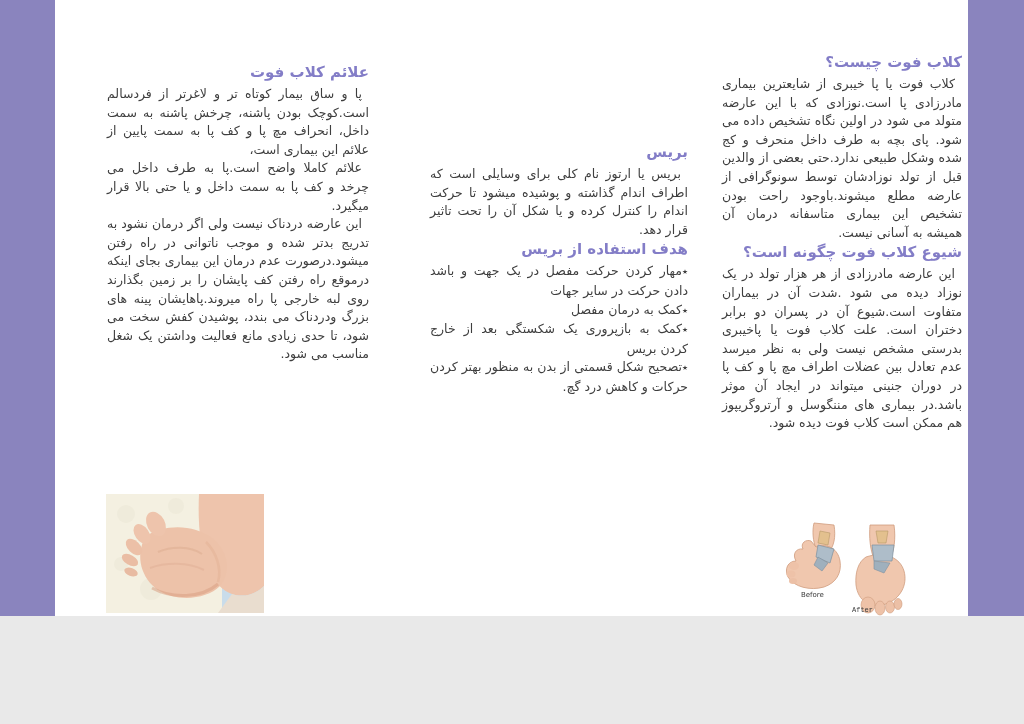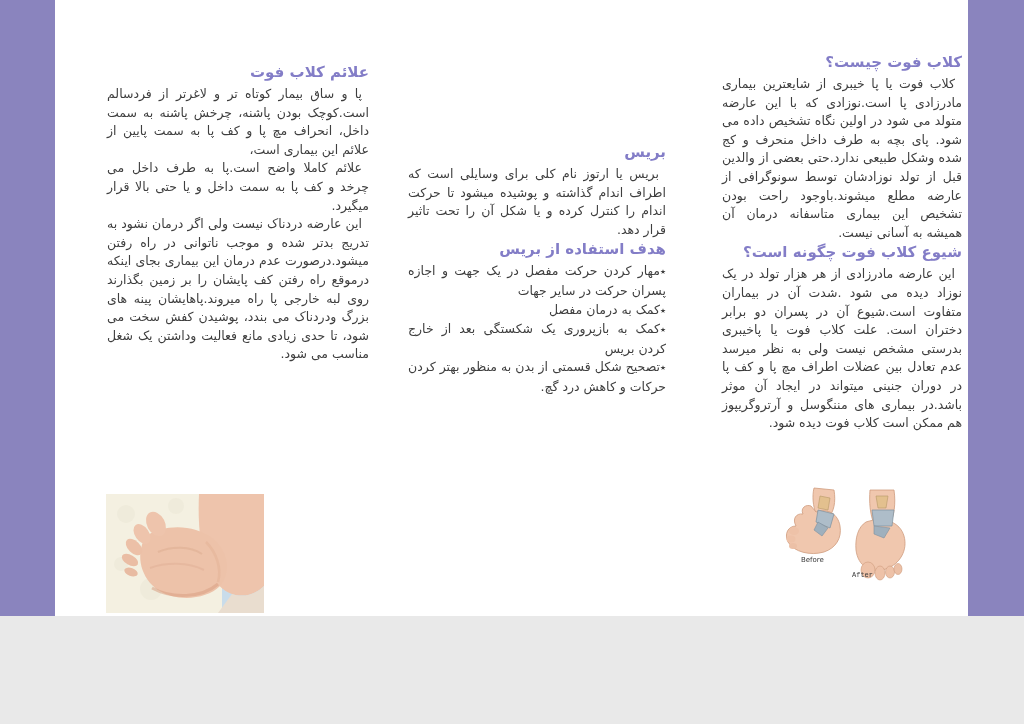--- a/index.html
+++ b/index.html
@@ -25,21 +25,21 @@
   .col{
     position:absolute;
     direction:rtl;
     text-align:justify;
     font-size:12.5px;
     line-height:18.6px;
     color:var(--body);
   }
   .col p{text-indent:7px;}
   .col-right{left:722px;top:52px;width:240px;}
-  .col-middle{left:408px;top:142px;width:258px;}
+  .col-middle{left:430px;top:142px;width:258px;}
   .col-left{left:107px;top:62px;width:262px;}
 
   h2.heading{
     font-size:15px;
     font-weight:bold;
     color:var(--heading);
     text-align:right;
     line-height:20px;
     margin-bottom:3px;
     letter-spacing:0;
@@ -51,21 +51,21 @@
   ul.purpose .bullet{font-size:11px;}
 
   .photo{
     position:absolute;
     left:106px;top:494px;
     width:158px;height:119px;
     overflow:hidden;
   }
   .figure-ba{
     position:absolute;
-    left:778px;top:486px;
+    left:778px;top:521px;
     width:146px;height:100px;
   }
   .figure-ba .lbl{
     position:absolute;
     font-size:7px;
     color:#3a3a3a;
     font-family:"DejaVu Sans",sans-serif;
   }
   .lbl.before{left:23px;top:70px;}
   .lbl.after{left:74px;top:85px;font-family:Liberation Mono, monospace;}
@@ -83,21 +83,21 @@
     <p>کلاب فوت یا پا خیبری از شایعترین بیماری مادرزادی پا است.نوزادی که با این عارضه متولد می شود در اولین نگاه تشخیص داده می شود. پای بچه به طرف داخل منحرف و کج شده وشکل طبیعی ندارد.حتی بعضی از والدین قبل از تولد نوزادشان توسط سونوگرافی از عارضه مطلع میشوند.باوجود راحت بودن تشخیص این بیماری متاسفانه درمان آن همیشه به آسانی نیست.</p>
     <h2 class="heading mt">شیوع کلاب فوت چگونه است؟</h2>
     <p>این عارضه مادرزادی از هر هزار تولد در یک نوزاد دیده می شود .شدت آن در بیماران متفاوت است.شیوع آن در پسران دو برابر دختران است. علت کلاب فوت یا پاخیبری بدرستی مشخص نیست ولی به نظر میرسد عدم تعادل بین عضلات اطراف مچ پا و کف پا در دوران جنینی میتواند در ایجاد آن موثر باشد.در بیماری های مننگوسل و آرتروگریپوز هم ممکن است کلاب فوت دیده شود.</p>
   </div>
 
   <div class="col col-middle">
     <h2 class="heading">بریس</h2>
     <p>بریس یا ارتوز نام کلی برای وسایلی است که اطراف اندام گذاشته و پوشیده میشود تا حرکت اندام را کنترل کرده و یا شکل آن را تحت تاثیر قرار دهد.</p>
     <h2 class="heading mt">هدف استفاده از بریس</h2>
     <ul class="purpose">
-      <li><span class="bullet">٭</span><span>مهار کردن حرکت مفصل در یک جهت و اجازه پسران حرکت در سایر جهات</span></li>
+      <li><span class="bullet">٭</span><span>مهار کردن حرکت مفصل در یک جهت و باشد دادن حرکت در سایر جهات</span></li>
       <li><span class="bullet">٭</span><span>کمک به درمان مفصل</span></li>
       <li><span class="bullet">٭</span><span>کمک به بازپروری یک شکستگی بعد از خارج کردن بریس</span></li>
       <li><span class="bullet">٭</span><span>تصحیح شکل قسمتی از بدن به منظور بهتر کردن حرکات و کاهش درد گچ.</span></li>
     </ul>
   </div>
 
   <div class="col col-left">
     <h2 class="heading">علائم کلاب فوت</h2>
     <p>پا و ساق بیمار کوتاه تر و لاغرتر از فردسالم است.کوچک بودن پاشنه، چرخش پاشنه به سمت داخل، انحراف مچ پا و کف پا به سمت پایین از علائم این بیماری است،</p>
     <p>علائم کاملا واضح است.پا به طرف داخل می چرخد و کف پا به سمت داخل و یا حتی بالا قرار میگیرد.</p>

